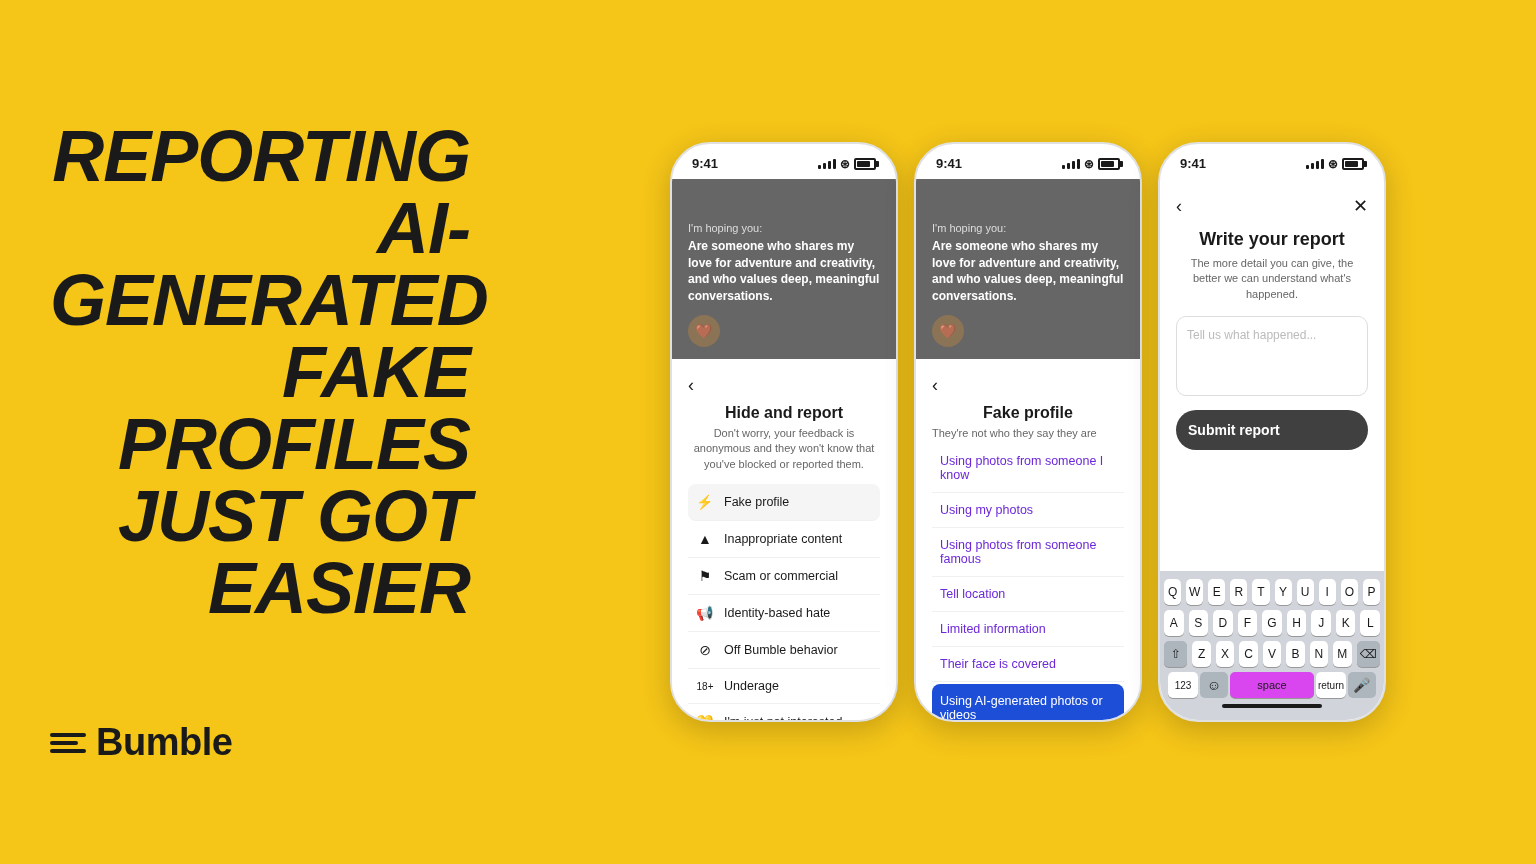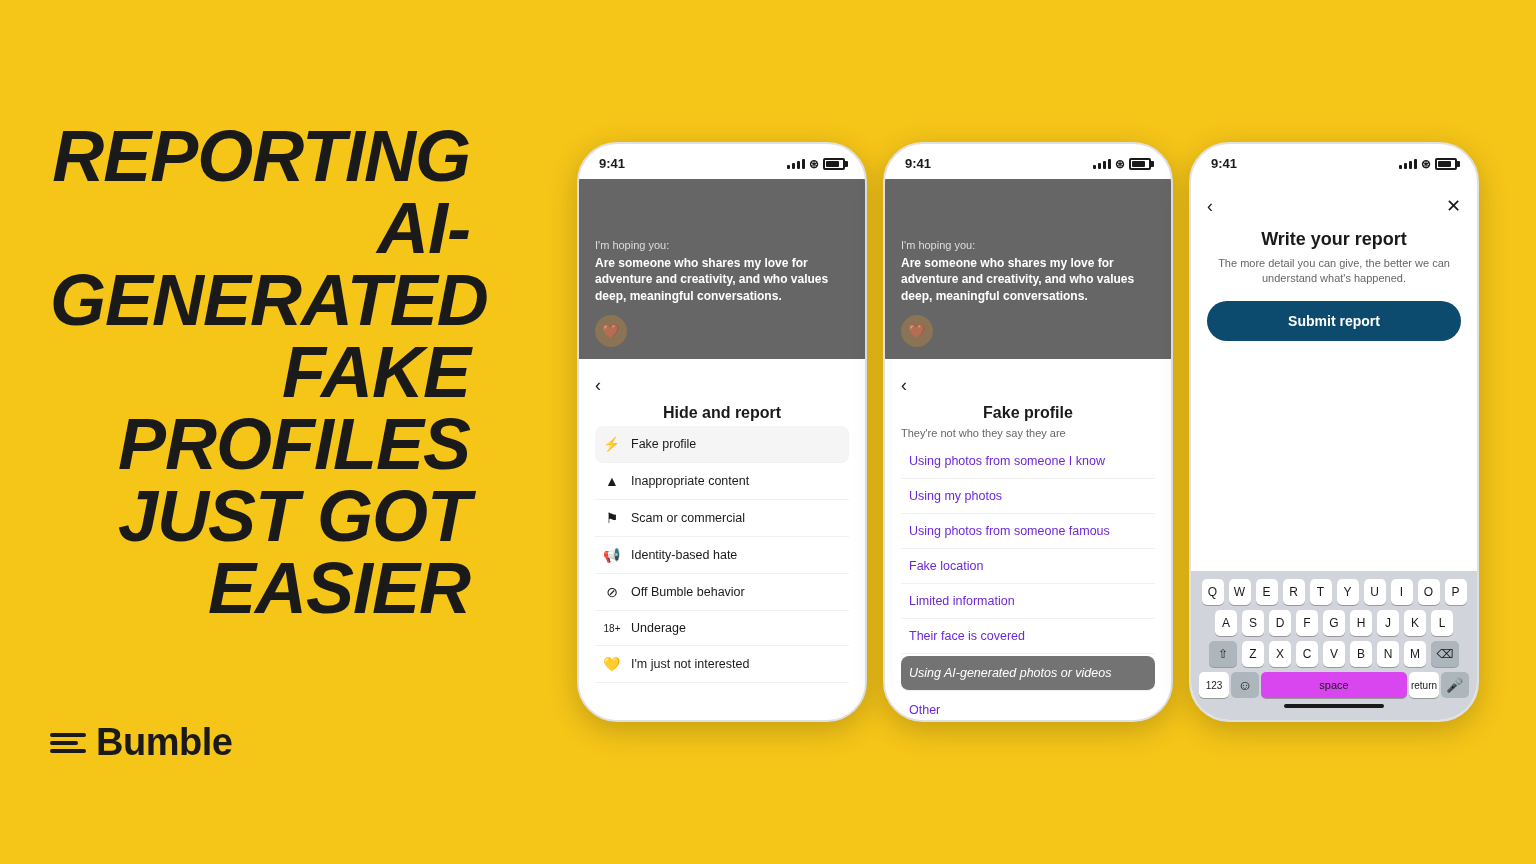--- a/index.html
+++ b/index.html
@@ -70,21 +70,21 @@
       gap: 16px;
       align-items: center;
       justify-content: center;
       flex: 1;
       padding: 30px 20px;
     }
 
     .phone {
       background: white;
       border-radius: 40px;
-      width: 290px;
+      width: 228px;
       height: 580px;
       overflow: hidden;
       box-shadow: 0 8px 30px rgba(0,0,0,0.2);
       position: relative;
       display: flex;
       flex-direction: column;
       border: 2px solid #e0e0e0;
     }
 
     .phone-status-bar {
@@ -253,25 +253,24 @@
     }
 
     .fp-item {
       padding: 10px 8px;
       border-bottom: 1px solid #f0f0f0;
       font-size: 12.5px;
       color: #6d28d9;
     }
 
     .fp-item.ai-highlight {
-      background: #737373;
+      background: #1d4ed8;
       color: white;
       border-radius: 8px;
       margin: 2px 0;
-      font-style: italic;
     }
 
     
     .write-report-content {
       flex: 1;
       padding: 16px;
       display: flex;
       flex-direction: column;
     }
 
@@ -313,25 +312,24 @@
       border-radius: 10px;
       padding: 10px;
       font-size: 12px;
       color: #999;
       height: 80px;
       margin-bottom: 14px;
       line-height: 1.4;
     }
 
     .submit-btn {
-      background: #0c4a6e;
+      background: #404040;
       color: white;
       border-radius: 30px;
       padding: 12px;
-      text-align: center;
       font-size: 14px;
       font-weight: 600;
       margin-bottom: 20px;
     }
 
     .keyboard {
       background: #d1d5db;
       border-radius: 0 0 30px 30px;
       padding: 8px 4px 4px;
       flex-shrink: 0;
@@ -467,20 +465,21 @@
 
     <div class="phone1-profile">
       <p class="profile-label">I'm hoping you:</p>
       <p class="profile-text">Are someone who shares my love for adventure and creativity, and who values deep, meaningful conversations.</p>
       <div class="profile-avatar">🤎</div>
     </div>
 
     <div class="report-sheet">
       <div class="sheet-back">‹</div>
       <div class="sheet-title">Hide and report</div>
+      <div class="sheet-subtitle">Don't worry, your feedback is anonymous and they won't know that you've blocked or reported them.</div>
 
       <div class="report-item highlighted">
         <span class="item-icon">⚡</span>
         <span>Fake profile</span>
       </div>
       <div class="report-item">
         <span class="item-icon">▲</span>
         <span>Inappropriate content</span>
       </div>
       <div class="report-item">
@@ -531,21 +530,21 @@
     </div>
 
     <div class="fake-profile-sheet">
       <div class="sheet-back">‹</div>
       <div class="sheet-title">Fake profile</div>
       <div class="sheet-subtitle" style="text-align:left;font-size:11px;color:#666;margin-bottom:3px">They're not who they say they are</div>
 
       <div class="fp-item">Using photos from someone I know</div>
       <div class="fp-item">Using my photos</div>
       <div class="fp-item">Using photos from someone famous</div>
-      <div class="fp-item">Fake location</div>
+      <div class="fp-item">Tell location</div>
       <div class="fp-item">Limited information</div>
       <div class="fp-item">Their face is covered</div>
       <div class="fp-item ai-highlight">Using AI-generated photos or videos</div>
       <div class="fp-item">Other</div>
 
     </div>
   </div>
 
   <div class="phone">
     <div class="phone-status-bar">
@@ -564,20 +563,23 @@
       </div>
     </div>
 
     <div class="write-report-content">
       <div class="wr-header">
         <span class="wr-back">‹</span>
         <span class="wr-close">✕</span>
       </div>
       <div class="wr-title">Write your report</div>
       <div class="wr-subtitle">The more detail you can give, the better we can understand what's happened.</div>
+      <div class="wr-textarea">
+        <span style="color:#bbb">Tell us what happened...</span>
+      </div>
       <div class="submit-btn">Submit report</div>
     </div>
 
     <div class="keyboard">
       <div class="kb-row">
         <div class="kb-key">Q</div>
         <div class="kb-key">W</div>
         <div class="kb-key">E</div>
         <div class="kb-key">R</div>
         <div class="kb-key">T</div>

